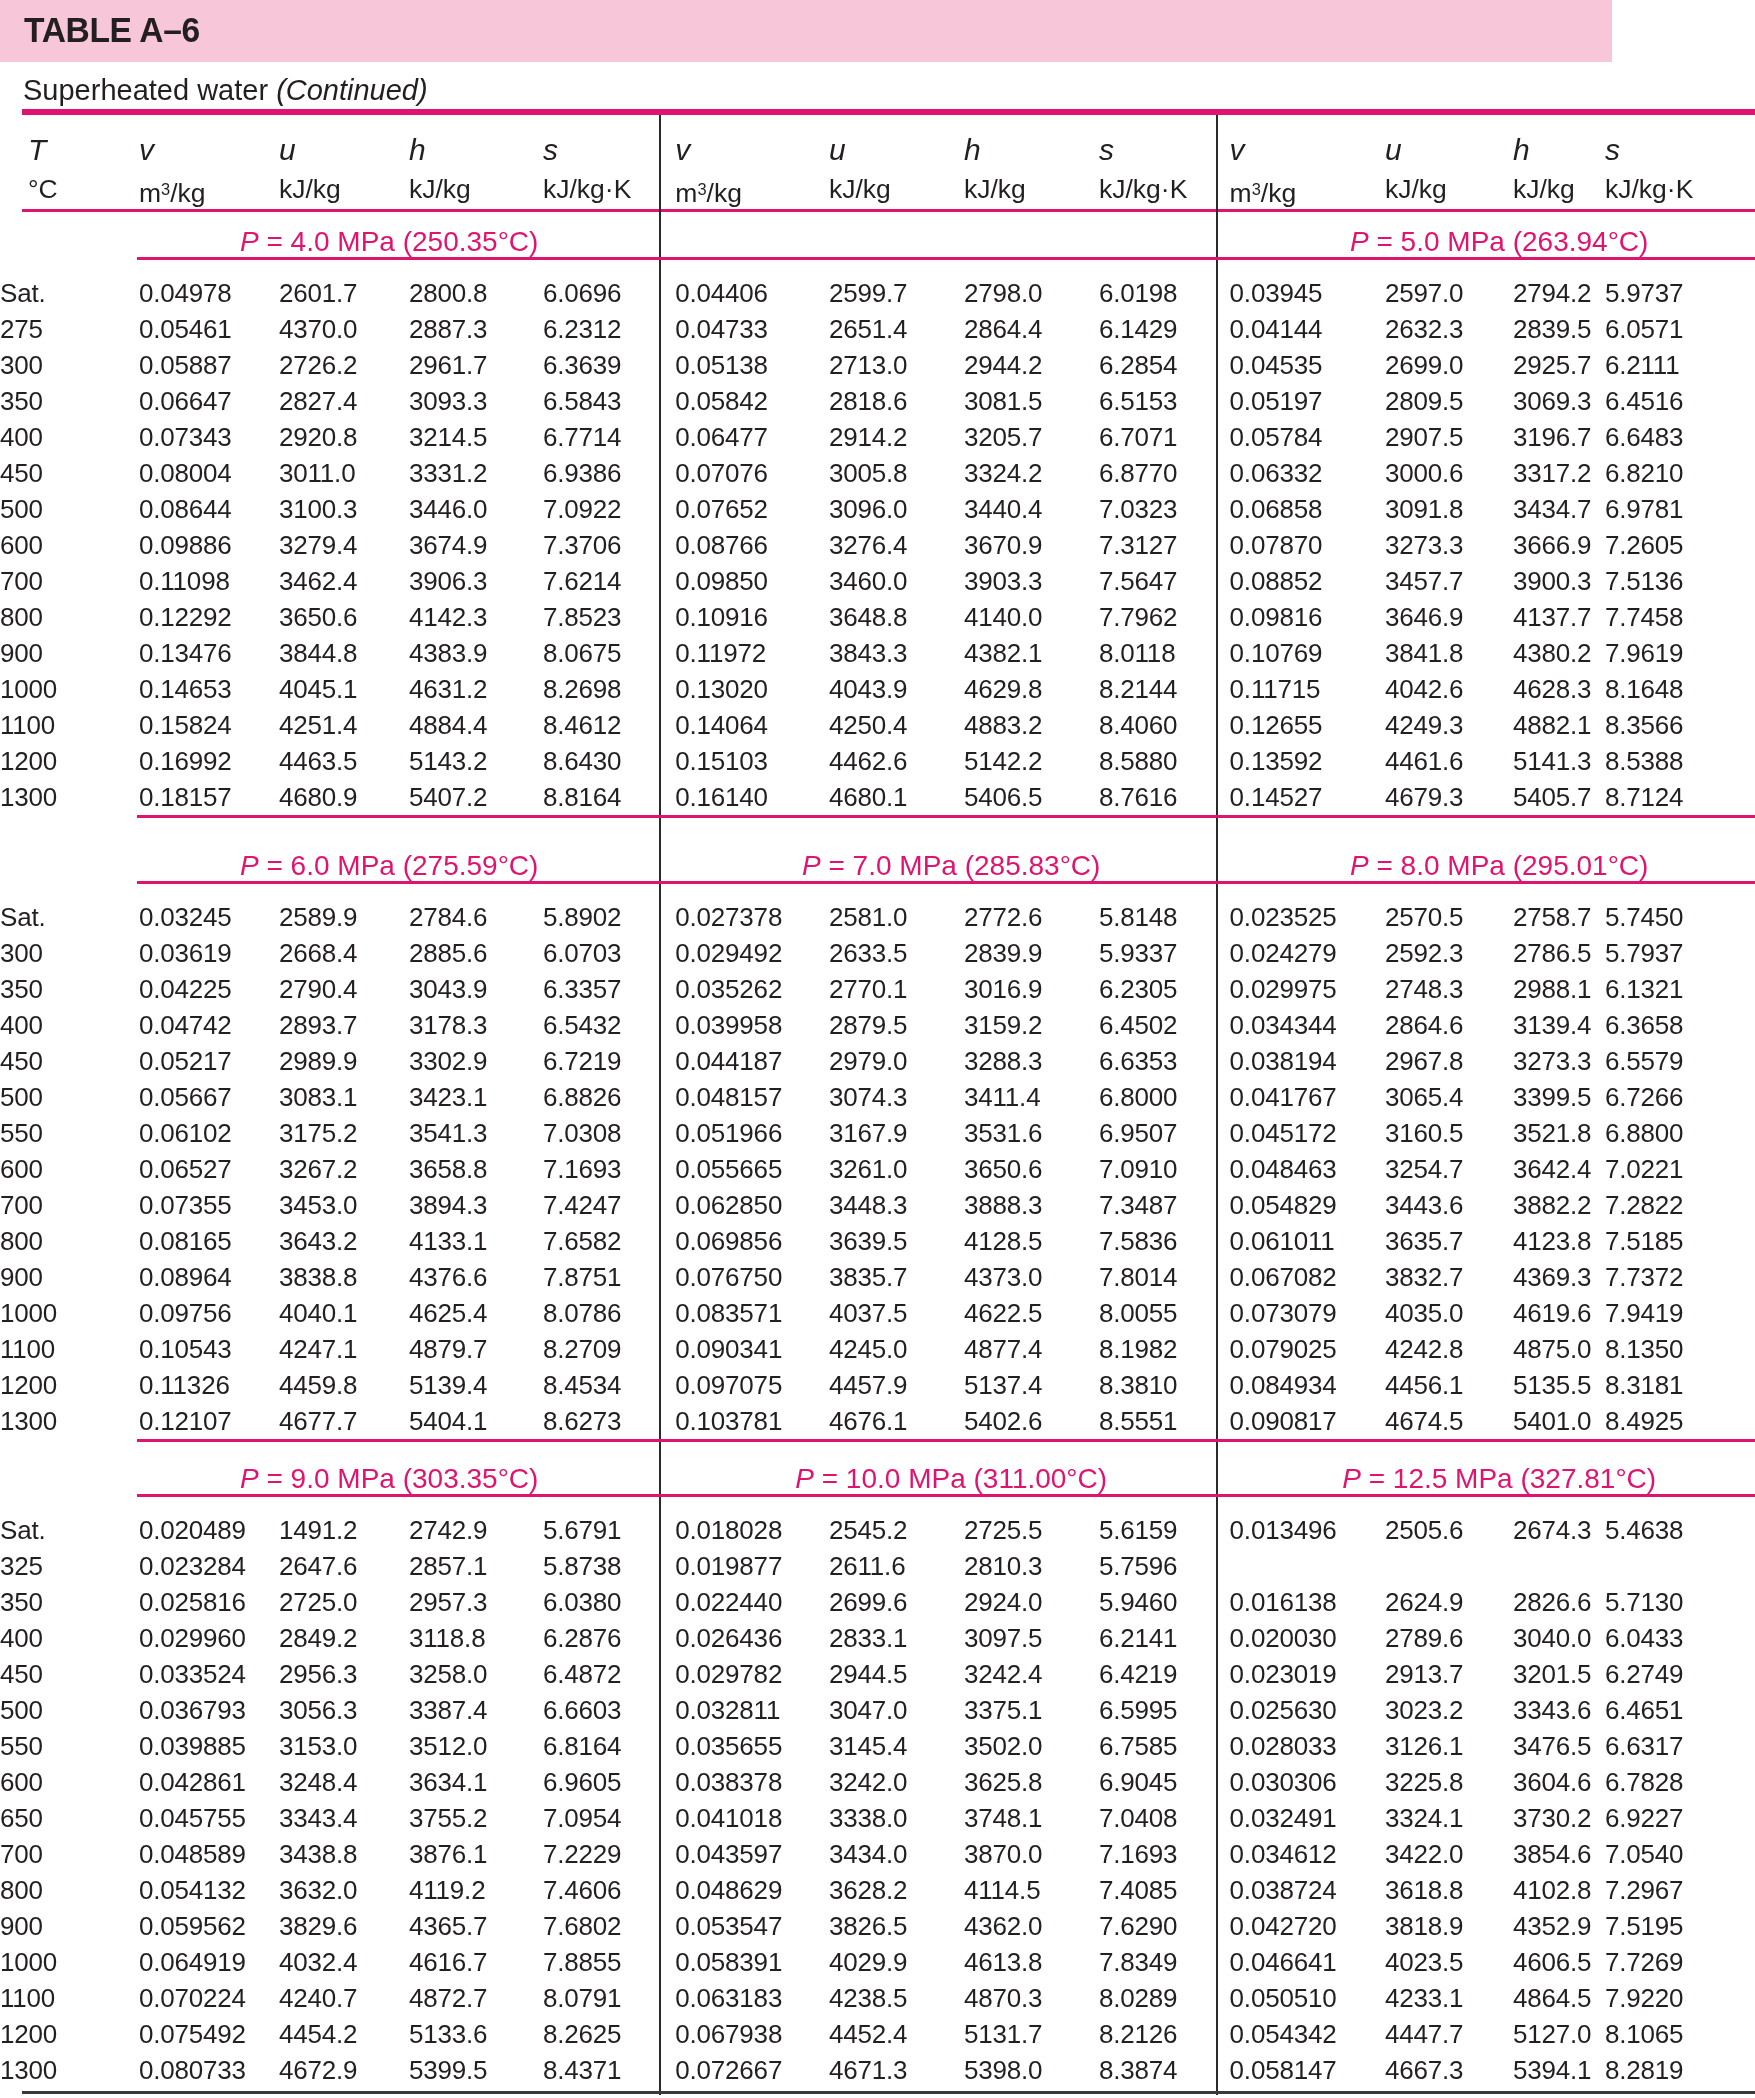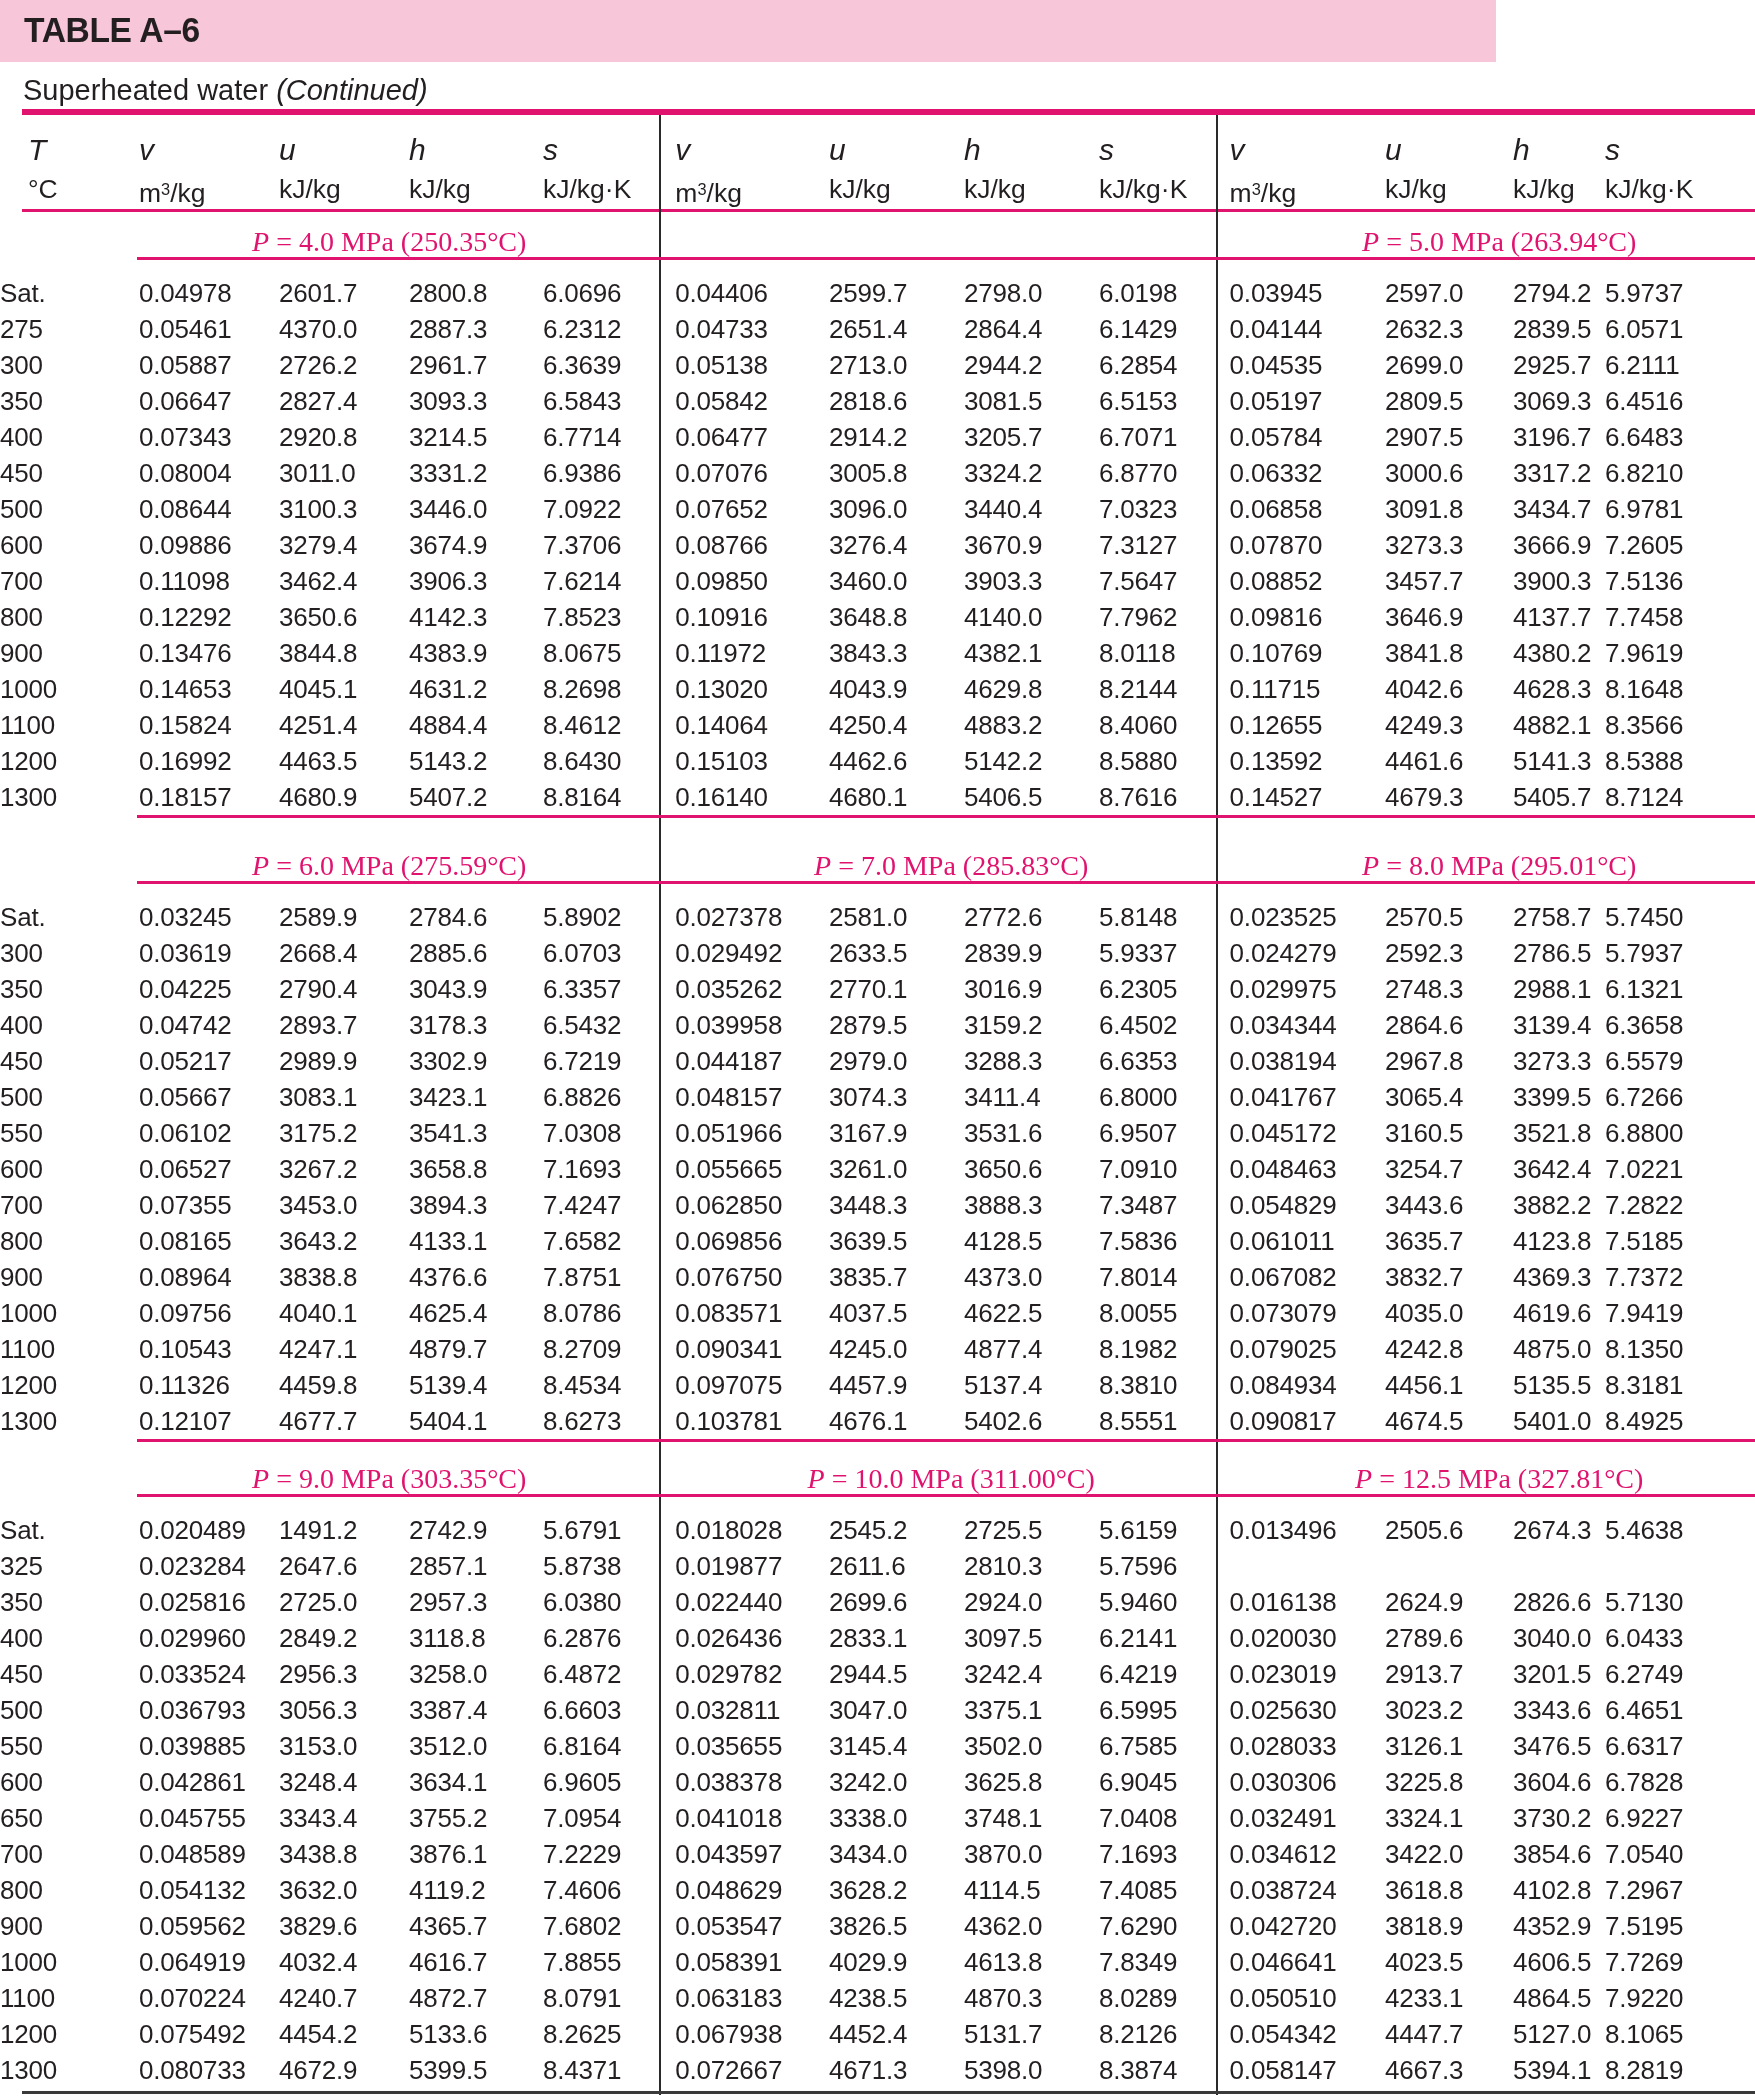--- a/index.html
+++ b/index.html
@@ -5,21 +5,21 @@
   html,body{margin:0;padding:0;background:#ffffff;}
   .page{
     position:relative;
     width:1756px;height:2098px;
     background:#ffffff;
     font-family:"Liberation Sans","DejaVu Sans",sans-serif;
     color:var(--ink,#231f20);
     overflow:hidden;
   }
   
-  .band{position:absolute;left:0;top:0;width:1496px;height:62px;background:var(--band,#f7c6d9);}
+  .band{position:absolute;left:0;top:0;width:1612px;height:62px;background:var(--band,#f7c6d9);}
   .band-title{
     position:absolute;left:24px;top:50%;
     transform:translateY(-52%) scaleX(.96);transform-origin:left center;
     font-size:35px;font-weight:bold;letter-spacing:-0.4px;white-space:nowrap;
   }
   .subtitle{position:absolute;left:23px;top:74px;font-size:29px;white-space:nowrap;}
   .subtitle .it{font-style:italic;}
   
   .hrule{position:absolute;left:22px;right:0;background:var(--accent,#e0136f);}
   .rule-thick{top:109px;height:6px;}
@@ -41,21 +41,21 @@
   .ch-t{padding-left:28px;}
   .pad-v1{padding-left:47px;}
   .pad-v2{padding-left:16.3px;}
   .pad-v3{padding-left:14.6px;}
   .sup{font-size:.62em;vertical-align:.45em;}
   
   .block{position:absolute;left:0;width:1756px;}
   #block0{top:224px;}
   #block1{top:848px;}
   #block2{top:1461px;}
-  .pheader-row{position:absolute;left:0;top:0;width:1756px;height:36px;font-family:Liberation Serif, serif;}
+  .pheader-row{position:absolute;left:0;top:0;width:1756px;height:36px;}
   .pheader-cell{
     position:absolute;top:0;height:36px;line-height:36px;
     text-align:center;font-size:28px;color:var(--accent,#e0136f);
     transform:translateX(13.7px);white-space:nowrap;
   }
   .pheader-cell::first-letter{font-style:italic;}
   .pheader-cell.p0{left:92px;width:567px;}
   .pheader-cell.p1{left:659px;width:557px;}
   .pheader-cell.p2{left:1216px;width:539px;}
   .punderline{position:absolute;left:137px;right:0;top:33px;height:3.4px;background:var(--accent,#e0136f);}

